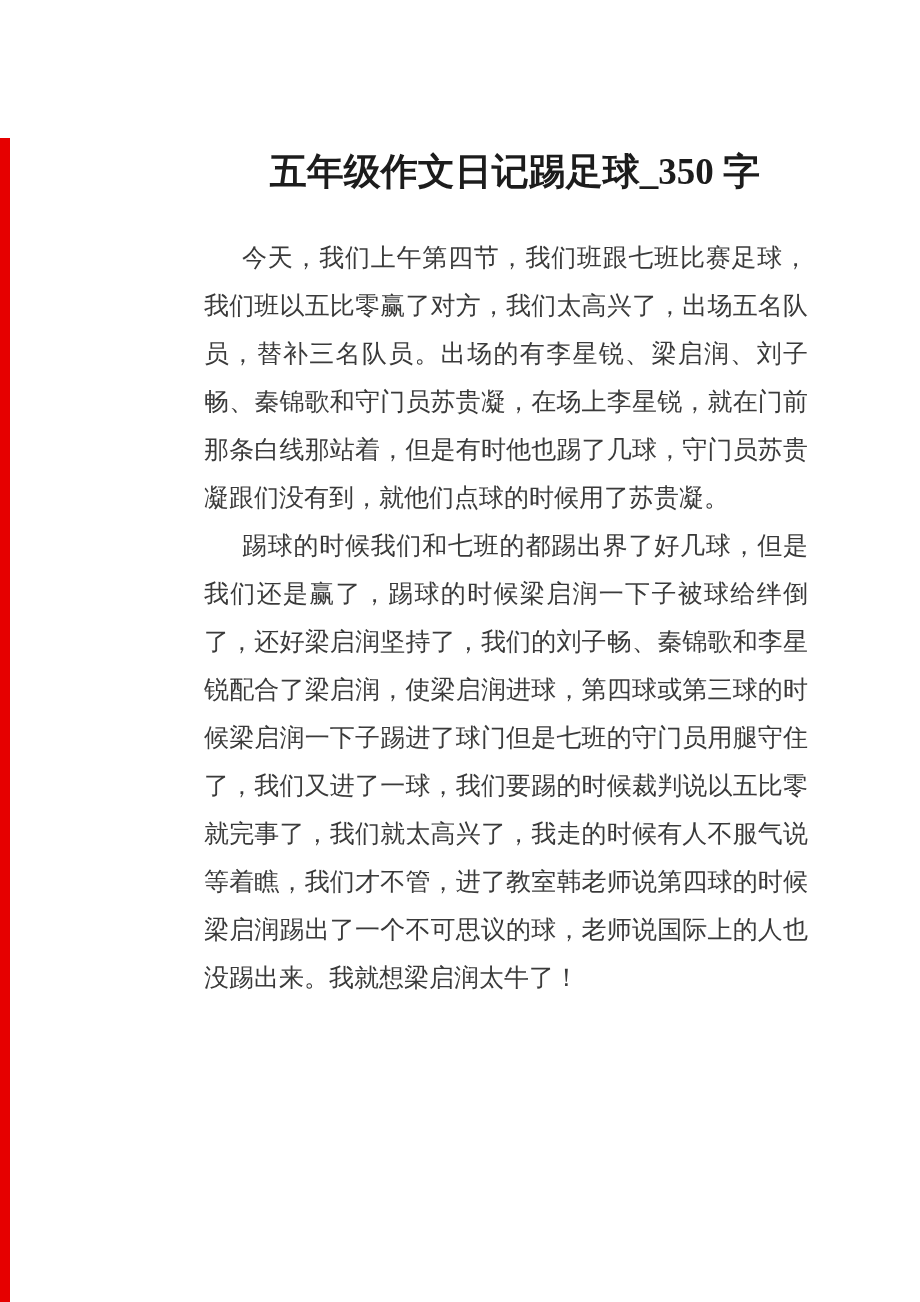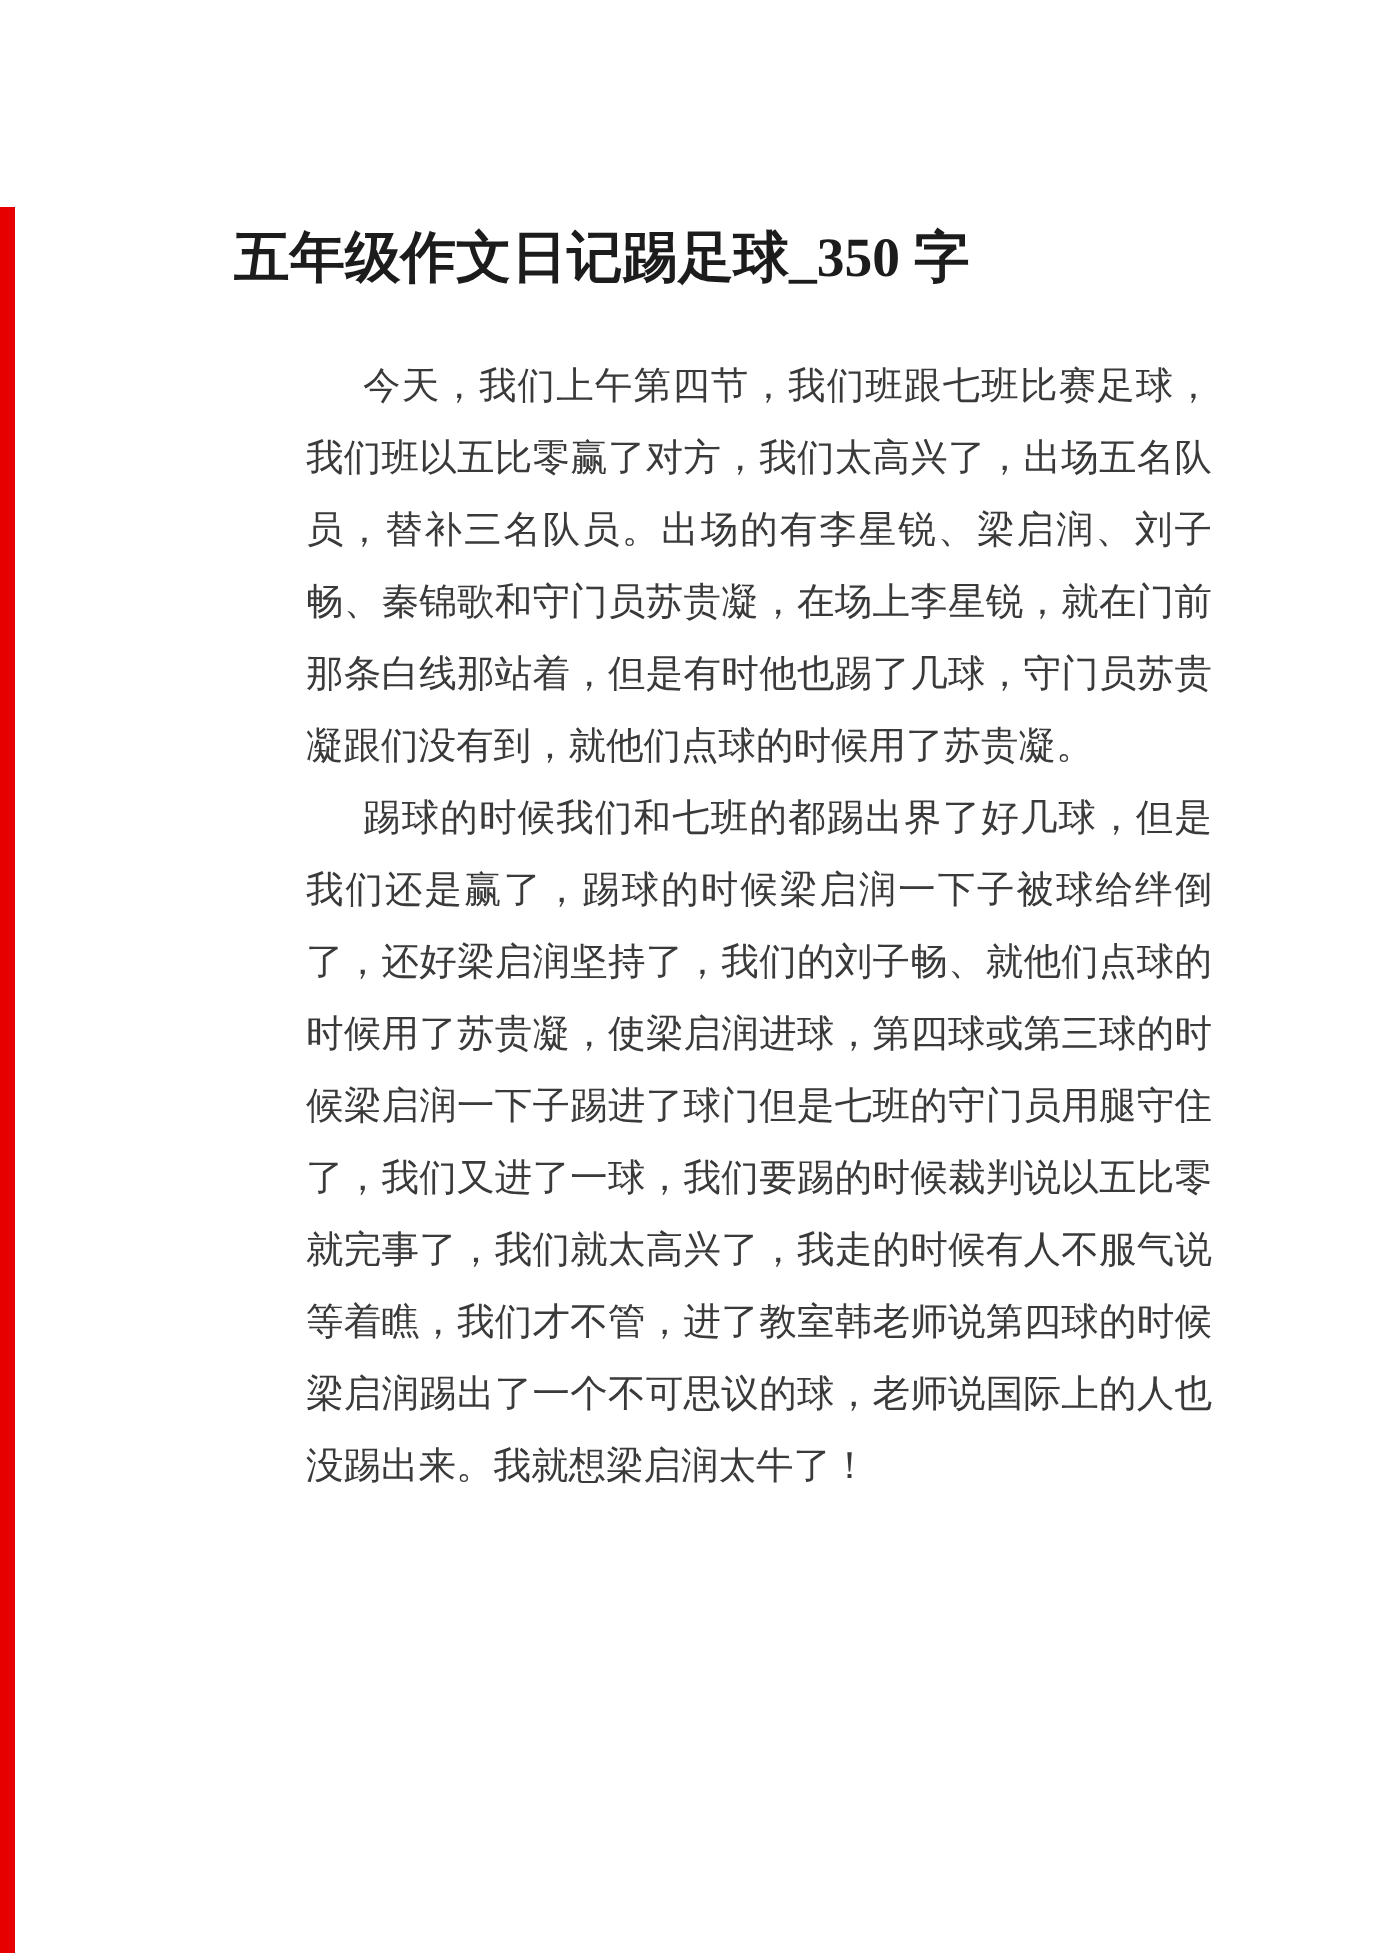--- a/index.html
+++ b/index.html
@@ -21,21 +21,21 @@
     top: 138px;
     width: 10px;
     height: 1164px;
     background: #e60000;
   }
   .doc-title {
     position: absolute;
     left: 156px;
     top: 122px;
     width: 604px;
-    text-align: left;
+    text-align: right;
     font-size: 37px;
     font-weight: bold;
     color: #1c1c1c;
     white-space: nowrap;
   }
   .doc-body {
     position: absolute;
     left: 156px;
     top: 234px;
     width: 604px;
@@ -55,15 +55,15 @@
 </head>
 <body>
 
 <div class="page">
   <div class="accent-bar" style="background: rgb(230, 0, 0);"></div>
 
   <h1 class="doc-title" style="color: rgb(28, 28, 28);">五年级作文日记踢足球_350 字</h1>
 
   <div class="doc-body" style="color: rgb(58, 58, 58);">
     <p>今天，我们上午第四节，我们班跟七班比赛足球，我们班以五比零赢了对方，我们太高兴了，出场五名队员，替补三名队员。出场的有李星锐、梁启润、刘子畅、秦锦歌和守门员苏贵凝，在场上李星锐，就在门前那条白线那站着，但是有时他也踢了几球，守门员苏贵凝跟们没有到，就他们点球的时候用了苏贵凝。</p>
-    <p>踢球的时候我们和七班的都踢出界了好几球，但是我们还是赢了，踢球的时候梁启润一下子被球给绊倒了，还好梁启润坚持了，我们的刘子畅、就他们点球的时候用了苏贵凝，使梁启润进球，第四球或第三球的时候梁启润一下子踢进了球门但是七班的守门员用腿守住了，我们又进了一球，我们要踢的时候裁判说以五比零就完事了，我们就太高兴了，我走的时候有人不服气说等着瞧，我们才不管，进了教室韩老师说第四球的时候梁启润踢出了一个不可思议的球，老师说国际上的人也没踢出来。我就想梁启润太牛了！</p>
+    <p>踢球的时候我们和七班的都踢出界了好几球，但是我们还是赢了，踢球的时候梁启润一下子被球给绊倒了，还好梁启润坚持了，我们的刘子畅、秦锦歌和李星锐配合了梁启润，使梁启润进球，第四球或第三球的时候梁启润一下子踢进了球门但是七班的守门员用腿守住了，我们又进了一球，我们要踢的时候裁判说以五比零就完事了，我们就太高兴了，我走的时候有人不服气说等着瞧，我们才不管，进了教室韩老师说第四球的时候梁启润踢出了一个不可思议的球，老师说国际上的人也没踢出来。我就想梁启润太牛了！</p>
   </div>
 </div>
 
 </body></html>

